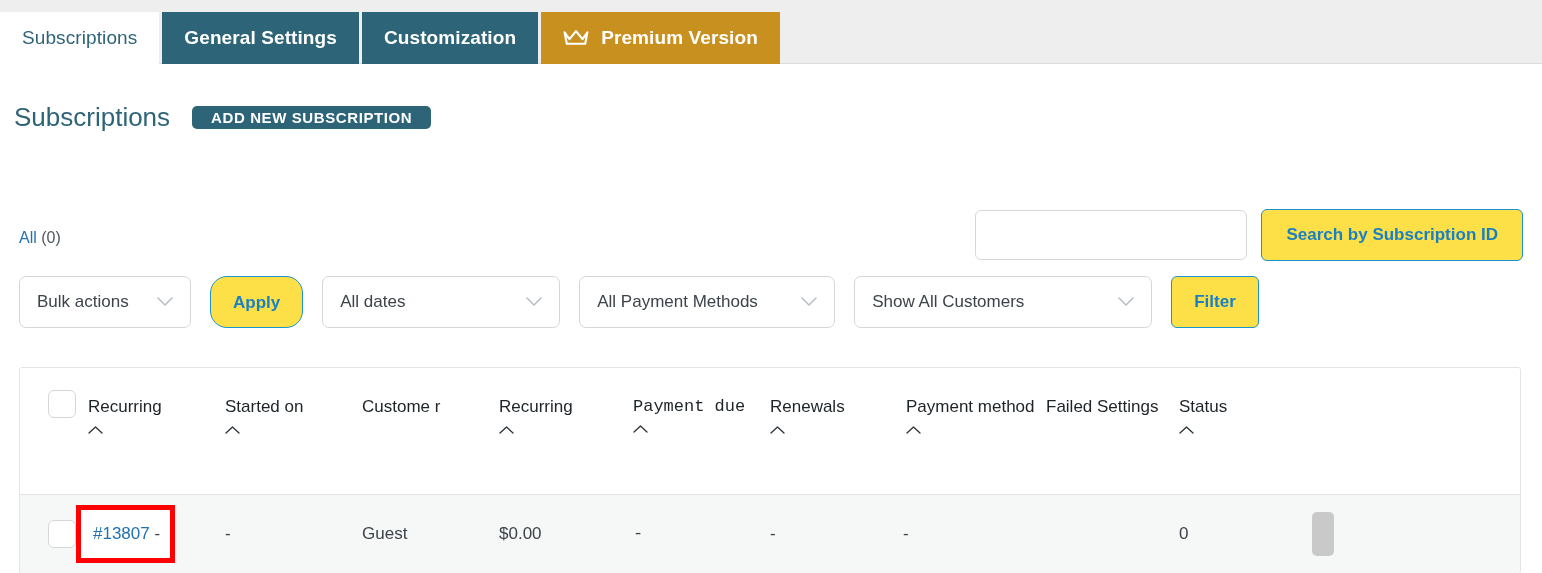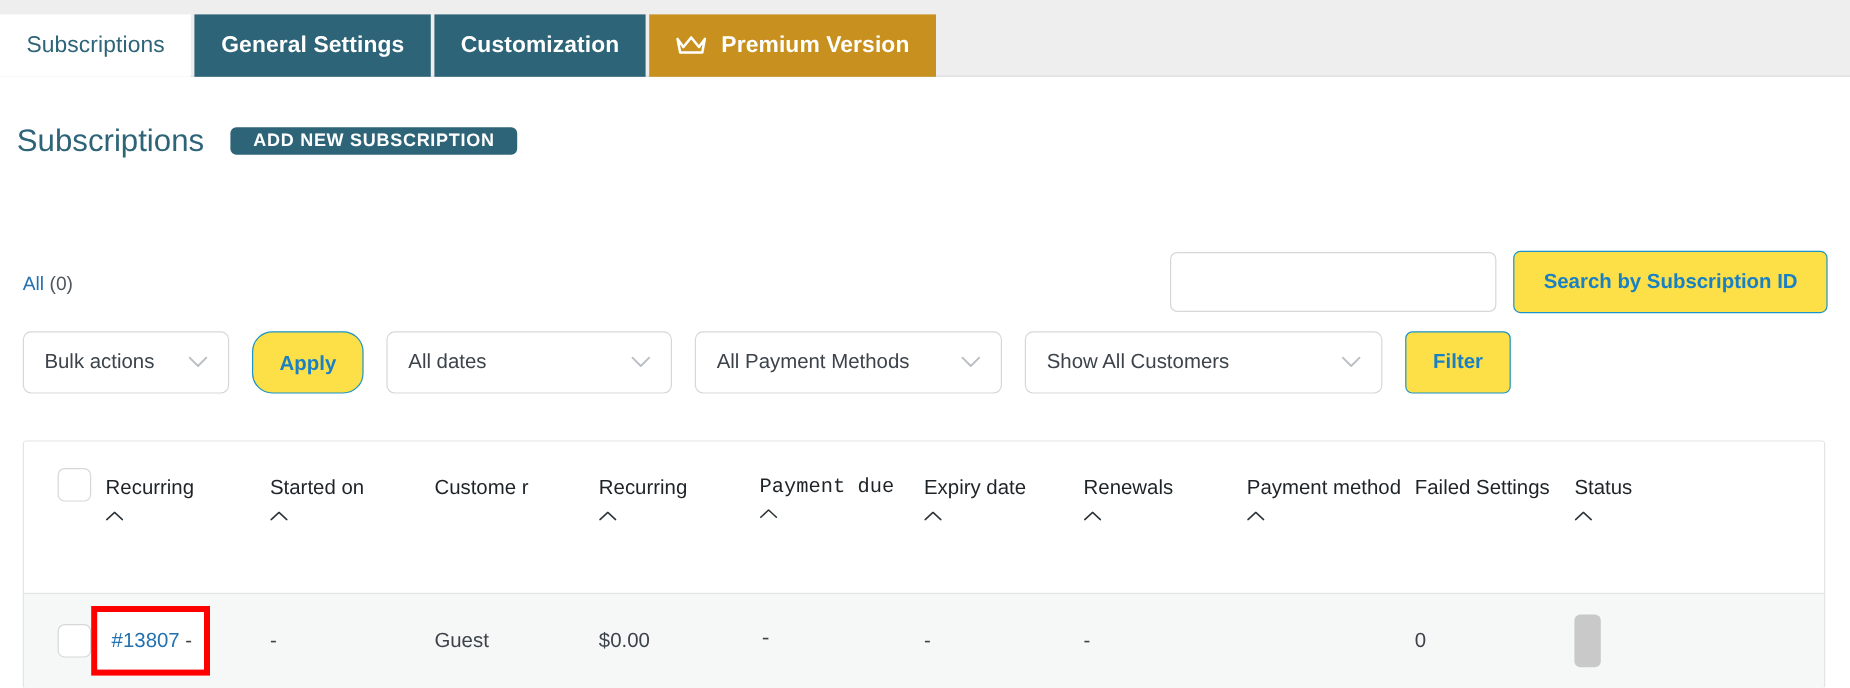--- a/index.html
+++ b/index.html
@@ -379,28 +379,20 @@
       </span>
     </div>
     <div class="cell c-paydue">
       <span class="hlabel">Payment due</span>
       <span class="sortchev">
         <svg width="15" height="8" viewBox="0 0 15 8" aria-hidden="true">
             <path d="M1 7 L7.5 1 L14 7" fill="none" stroke="currentColor" stroke-width="1.3" stroke-linecap="round" stroke-linejoin="round"></path>
           </svg>
       </span>
     </div>
-    <div class="cell c-expiry">
-      <span class="hlabel">Expiry date</span>
-      <span class="sortchev">
-        <svg width="15" height="8" viewBox="0 0 15 8" aria-hidden="true">
-            <path d="M1 7 L7.5 1 L14 7" fill="none" stroke="currentColor" stroke-width="1.3" stroke-linecap="round" stroke-linejoin="round"></path>
-          </svg>
-      </span>
-    </div>
     <div class="cell c-renew">
       <span class="hlabel">Renewals</span>
       <span class="sortchev">
         <svg width="15" height="8" viewBox="0 0 15 8" aria-hidden="true">
             <path d="M1 7 L7.5 1 L14 7" fill="none" stroke="currentColor" stroke-width="1.3" stroke-linecap="round" stroke-linejoin="round"></path>
           </svg>
       </span>
     </div>
     <div class="cell c-method">
       <span class="hlabel">Payment method</span>

